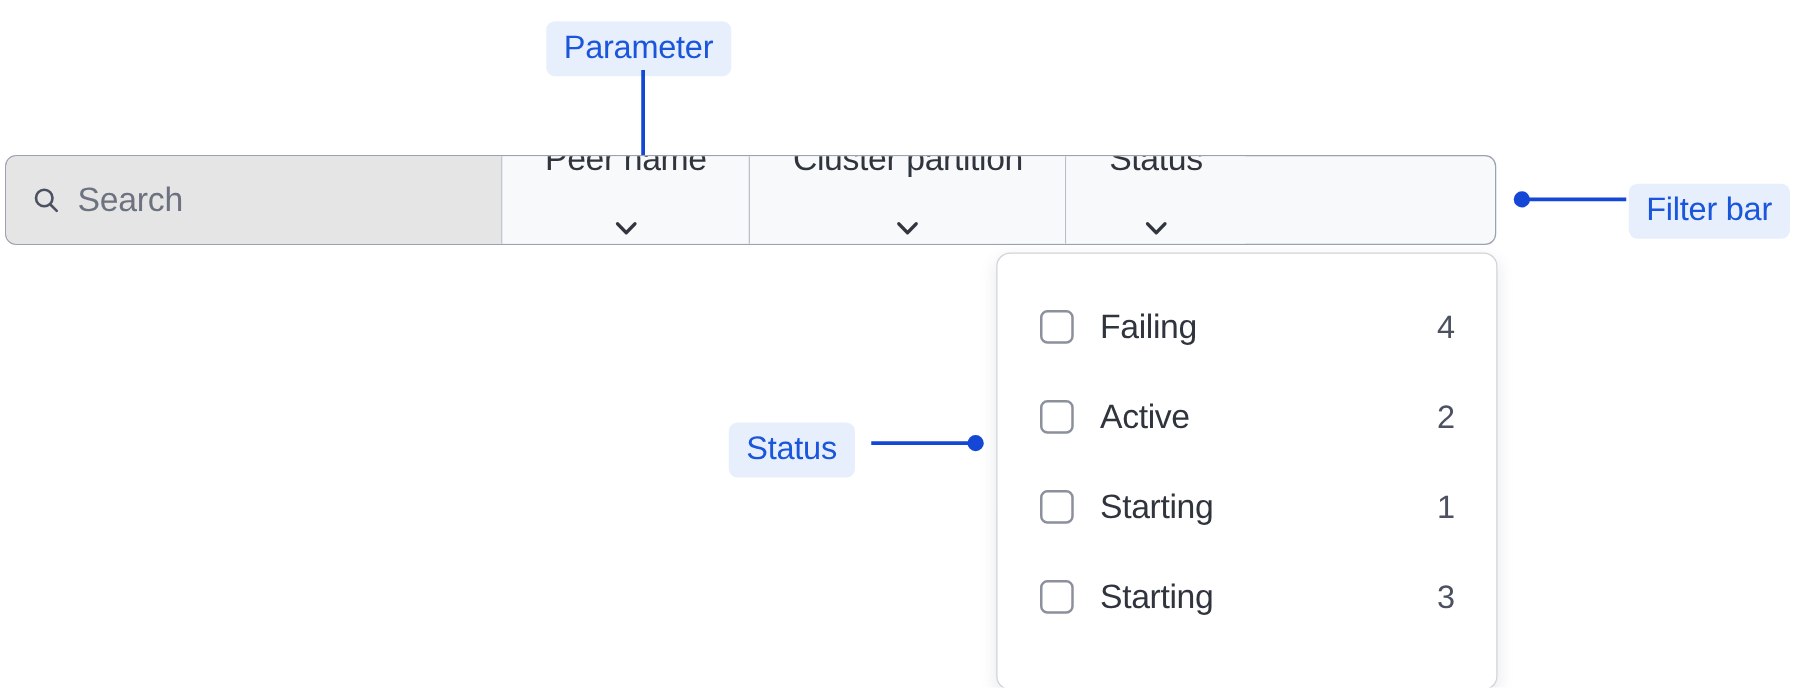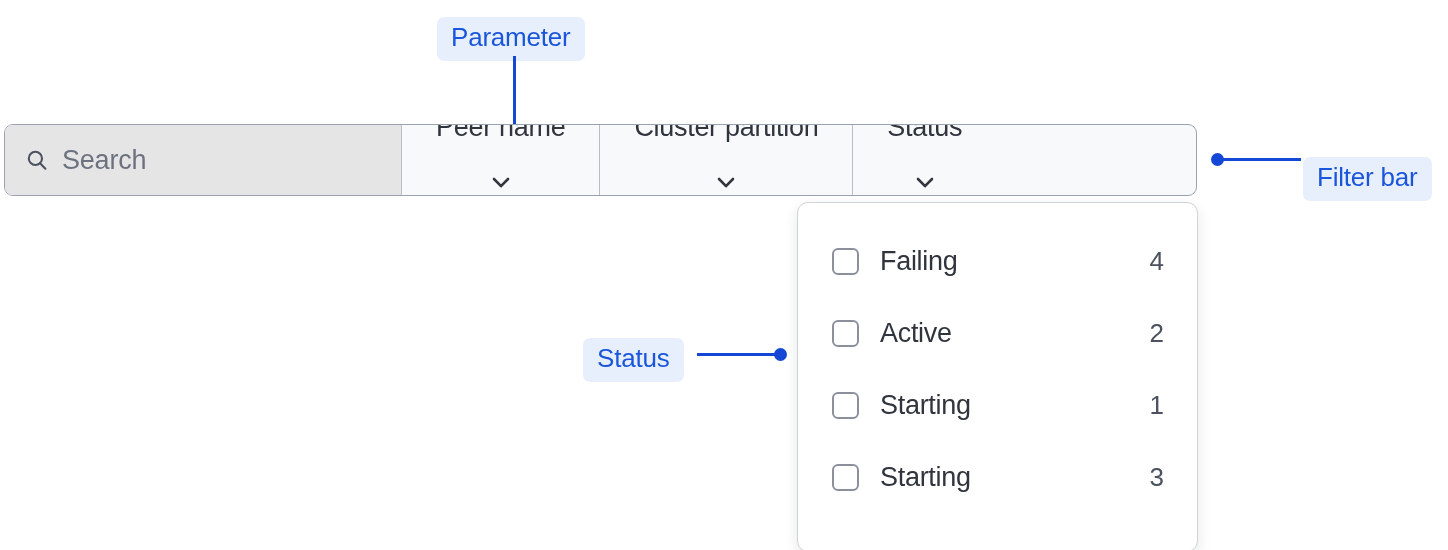--- a/index.html
+++ b/index.html
@@ -153,21 +153,21 @@
 <body>
 
 <div class="callout" style="left:437px; top:17px;text-align:center;">
   <span>Parameter</span>
 </div>
 <div class="connector conn-v" style="left:513px; top:56px; height:88px;"></div>
 <div class="dot" style="left:508px; top:136px;"></div>
 
 <div class="dot" style="left:1211px; top:153px;"></div>
 <div class="connector conn-h" style="left:1219px; top:158px; width:82px;"></div>
-<div class="callout" style="left:1303px; top:157px;">
+<div class="callout" style="left:1303px; top:147px;">
   <span>Filter bar</span>
 </div>
 
 <div class="callout" style="left:583px; top:338px;">
   <span>Status</span>
 </div>
 <div class="connector conn-h" style="left:697px; top:353px; width:82px;"></div>
 <div class="dot" style="left:774px; top:348px;"></div>
 
 <div id="filter-bar">

